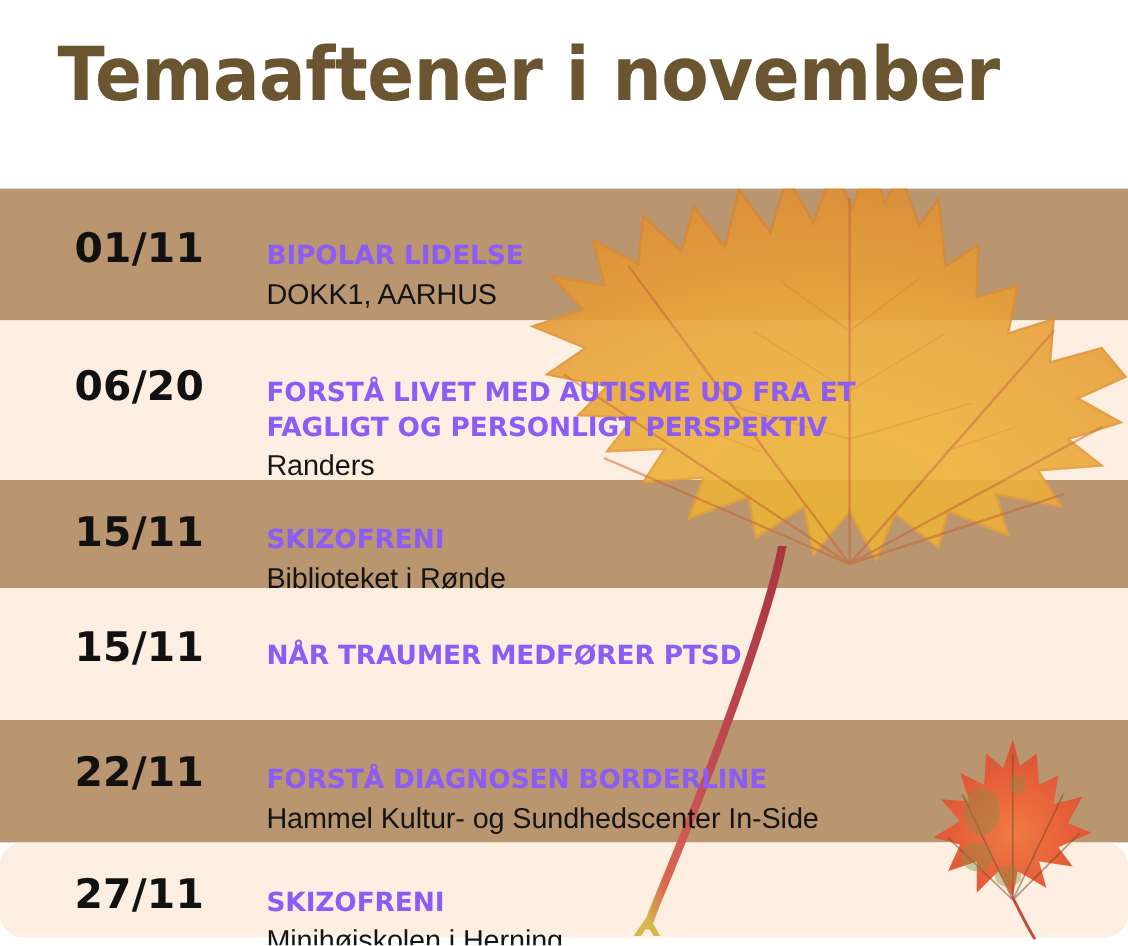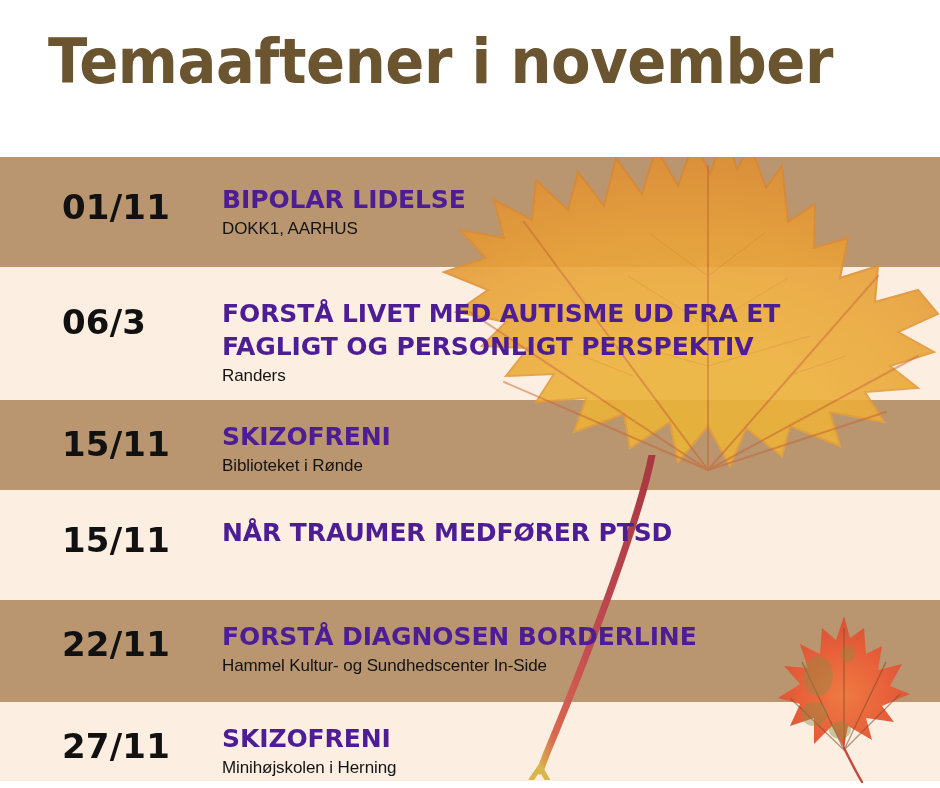--- a/index.html
+++ b/index.html
@@ -68,30 +68,31 @@
     white-space: nowrap;
   }
   .row-body {
     position: absolute;
     left: 222px;
     right: 10px;
   }
   .row-title {
     font-family: "DejaVu Sans", sans-serif;
     font-weight: 700;
-    font-size: 25px;
+    font-size: 22px;
     line-height: 1.32;
-    color: #4c1d95;
+    color: #8b5cf6;
     letter-spacing: -0.1px;
     white-space: pre-line;
+    margin-top: 16px;
   }
   .row-venue {
     font-family: "Liberation Sans", sans-serif;
     font-weight: 400;
-    font-size: 17px;
+    font-size: 24px;
     line-height: 1.3;
     color: #141414;
     margin-top: 2px;
     letter-spacing: -0.1px;
   }
 
   
   .r0 { height: 110px; }
   .r0 .row-date { top: 30px; }
   .r0 .row-body { top: 26px; }
@@ -105,21 +106,21 @@
   .r2 .row-body { top: 20px; }
 
   .r3 { height: 110px; }
   .r3 .row-date { top: 30px; }
   .r3 .row-body { top: 26px; }
 
   .r4 { height: 102px; }
   .r4 .row-date { top: 24px; }
   .r4 .row-body { top: 20px; }
 
-  .r5 { height: 79px; }
+  .r5 { height: 79px; border-radius: 19px; }
   .r5 .row-date { top: 24px; }
   .r5 .row-body { top: 20px; }
 
   
   #leaf-big {
     position: absolute;
     left: 378px;
     top: 126px;
     width: 566px;
     height: 360px;
@@ -257,21 +258,21 @@
 
   <div id="text-layer">
       <div class="row r0" style="background: transparent;">
         <div class="row-date">01/11</div>
         <div class="row-body">
           <div class="row-title">BIPOLAR LIDELSE</div>
           <div class="row-venue">DOKK1, AARHUS</div>
         </div>
       </div>
       <div class="row r1" style="background: transparent;">
-        <div class="row-date">06/3</div>
+        <div class="row-date">06/20</div>
         <div class="row-body">
           <div class="row-title">FORSTÅ LIVET MED AUTISME UD FRA ET
 FAGLIGT OG PERSONLIGT PERSPEKTIV</div>
           <div class="row-venue">Randers</div>
         </div>
       </div>
       <div class="row r2" style="background: transparent;">
         <div class="row-date">15/11</div>
         <div class="row-body">
           <div class="row-title">SKIZOFRENI</div>

